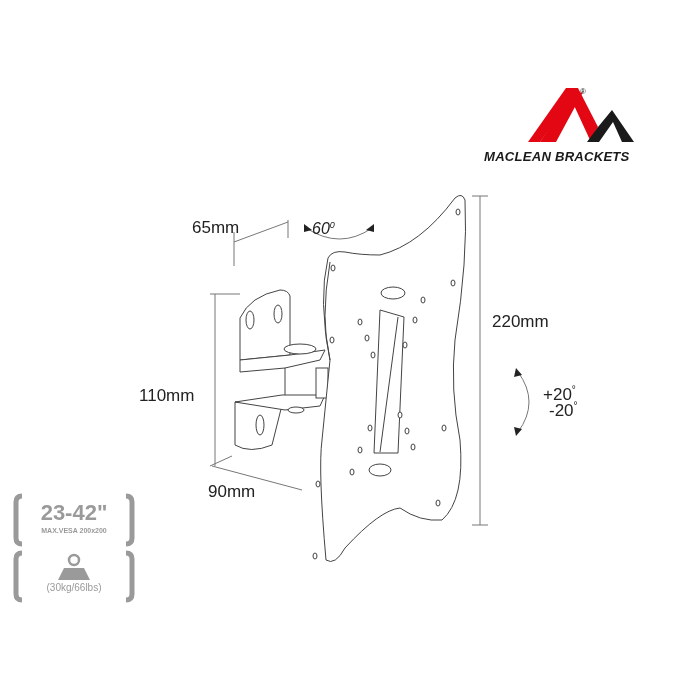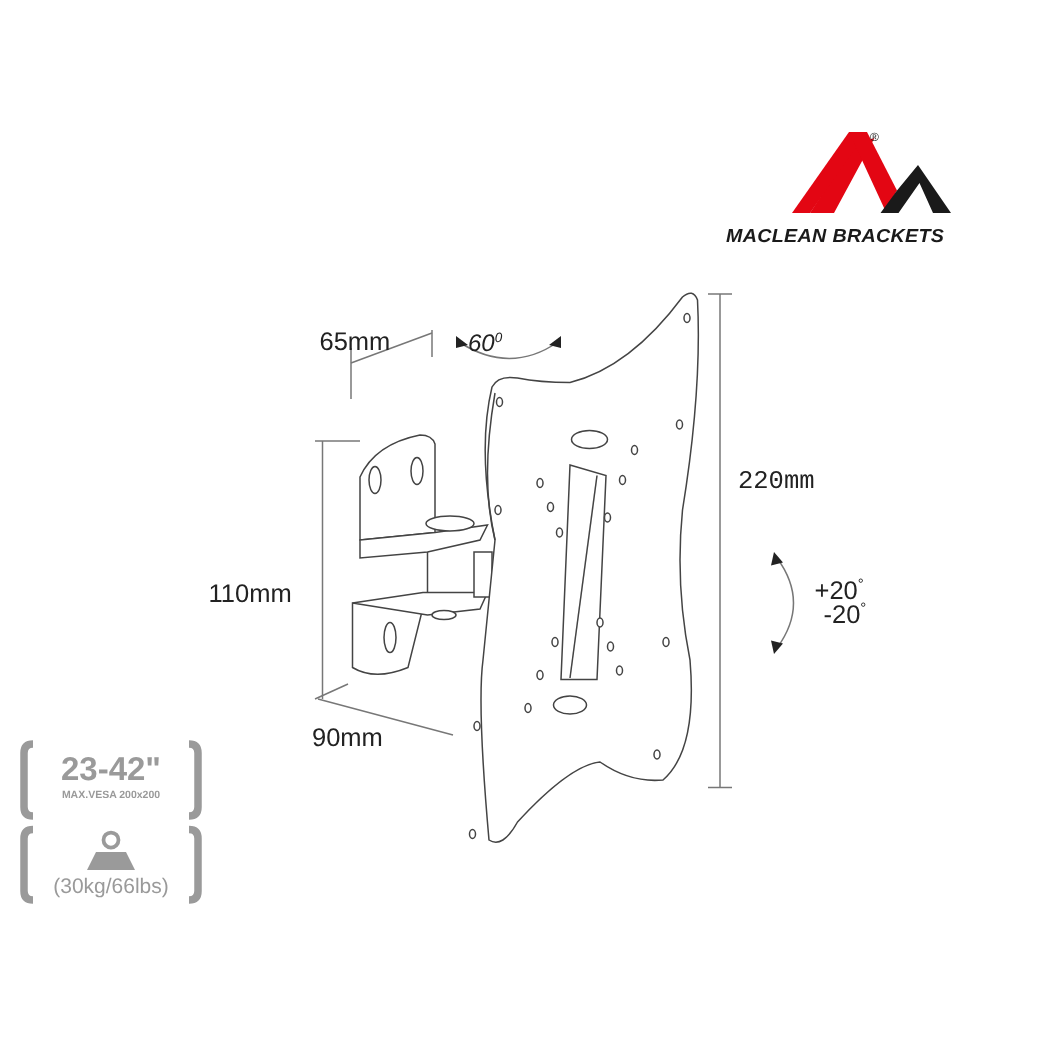--- a/index.html
+++ b/index.html
@@ -2,21 +2,21 @@
 <html><head>
 <meta charset="utf-8">
 <style>
 html,body{margin:0;padding:0;background:#fff;}
 body{width:700px;height:700px;position:relative;overflow:hidden;font-family:"Liberation Sans",sans-serif;}
 .lbl{position:absolute;color:#222;font-size:17px;font-family:"Liberation Sans",sans-serif;}
 svg{position:absolute;left:0;top:0;}
 .brand{position:absolute;left:484px;top:150px;font-family:"Liberation Sans",sans-serif;font-weight:900;font-style:italic;font-size:12.5px;letter-spacing:0.2px;color:#1a1a1a;transform:scaleX(1.05);transform-origin:left;}
 .badge-size{position:absolute;left:24px;top:500px;width:100px;text-align:center;color:#9a9a9a;font-weight:bold;font-size:22px;font-family:"Liberation Sans",sans-serif;}
 .badge-vesa{position:absolute;left:24px;top:527px;width:100px;text-align:center;color:#9a9a9a;font-weight:bold;font-size:7px;font-family:"Liberation Sans",sans-serif;}
-.badge-load{position:absolute;left:24px;top:582px;width:100px;text-align:center;color:#9a9a9a;font-size:14px;font-family:"Liberation Sans",sans-serif;}
+.badge-load{position:absolute;left:24px;top:582px;width:100px;text-align:center;color:#9a9a9a;font-size:10px;font-family:"Liberation Sans",sans-serif;}
 </style>
 </head>
 <body>
 
 <svg width="700" height="700" viewBox="0 0 700 700">
 
   <g>
     <polygon points="528,142 540,142 570,96 583,92 556,142 546,142" fill="#e30613"></polygon>
     <polygon points="528,142 566,88 578,88 540,142" fill="#e30613"></polygon>
     <polygon points="566,88 578,88 598,127 590,140" fill="#e30613"></polygon>
@@ -104,23 +104,23 @@
   </g>
   <g>
     <circle cx="74" cy="560" r="5" fill="none" stroke="#9a9a9a" stroke-width="2.5"></circle>
     <polygon points="58,580 90,580 84,568 64,568" fill="#9a9a9a"></polygon>
   </g>
 </svg>
 
 <div class="brand">MACLEAN BRACKETS</div>
 <div class="lbl" style="left:580px;top:87px;font-size:8px;">®</div>
 
-<div class="lbl" style="left:213px;top:218px;">65mm</div>
+<div class="lbl" style="left:192px;top:218px;">65mm</div>
 <div class="lbl" style="left:312px;top:220px;font-size:16px;font-style:italic;"><span>60</span><sup style="font-size:9px">0</sup></div>
 <div class="lbl" style="left:139px;top:370px;margin-top:16px;">110mm</div>
 <div class="lbl" style="left:208px;top:482px;">90mm</div>
-<div class="lbl" style="left:492px;top:312px;font-family:Liberation Mono, monospace;">220mm</div>
+<div class="lbl" style="left:492px;top:312px;">220mm</div>
 <div class="lbl" style="left:543px;top:356px;margin-top:28px;"><span>+20</span><sup style="font-size:10px">°</sup></div>
 <div class="lbl" style="left:549px;top:400px;text-align:center;"><span>-20</span><sup style="font-size:10px">°</sup></div>
 
 <div class="badge-size">23-42"</div>
 <div class="badge-vesa">MAX.VESA 200x200</div>
 <div class="badge-load">(30kg/66lbs)</div>
 
 </body></html>

